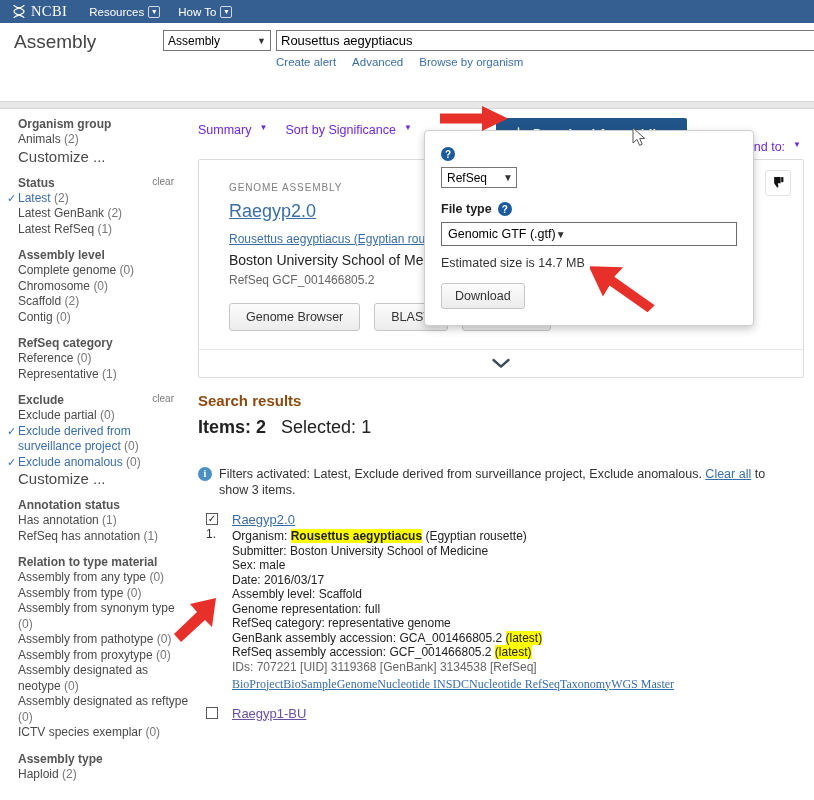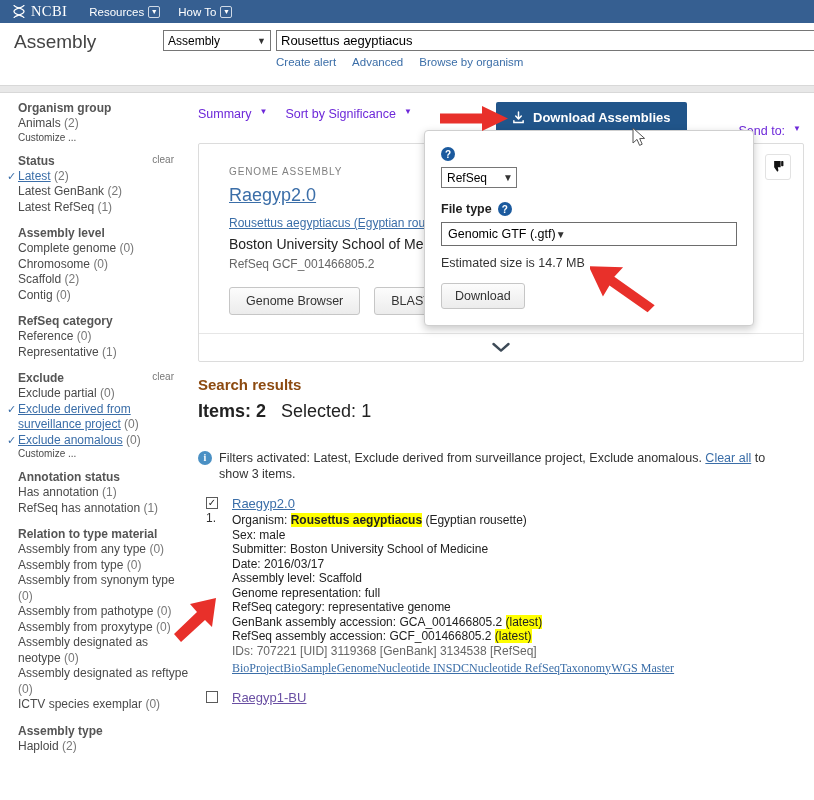--- a/index.html
+++ b/index.html
@@ -25,21 +25,21 @@
   .ncbi-word{ font-family:"Liberation Serif", serif; font-size:14.5px; letter-spacing:.4px; color:#fff;}
   .ncbi-menu{ display:flex; align-items:center; gap:4px; margin-right:14px; font-size:11.5px; color:#fff; cursor:pointer;}
   .ncbi-caret{
     width:12px; height:12px; border:1px solid #cfd9e6; border-radius:2px;
     display:inline-flex; align-items:center; justify-content:center;
     font-size:7px; line-height:1; color:#fff;
   }
 
   
   .search-header{
-    background:#fff; padding:8px 0 0 0; position:relative; height:62px;
+    background:#fff; padding:8px 0 0 0; position:relative; height:78px;
   }
   .db-title{
     position:absolute; left:14px; top:8px;
     font-size:19px; color:#444; font-weight:normal;
     font-family:"Liberation Sans", sans-serif;
   }
   .db-select{
     position:absolute; left:163px; top:7px;
     width:108px; height:21px;
     border:1px solid #767676; background:#fff;
@@ -71,27 +71,27 @@
   .facet-title{
     font-weight:bold; color:#555; font-size:12px; margin-bottom:1px;
     display:flex; justify-content:space-between; padding-right:16px;
   }
   .facet-clear{ font-weight:normal; font-size:10px; color:#777; cursor:pointer;}
   .facet-item{
     font-size:12px; color:#4a4a4a; line-height:15.5px;
     position:relative; padding-left:0px; cursor:pointer;
   }
   .facet-item .lbl{ color:#4a4a4a; }
-  .facet-item.sel .lbl{ color:#3b6ea8;text-decoration:underline; }
+  .facet-item.sel .lbl{ color:#3b6ea8; }
   .facet-item .cnt{ color:#777; }
   .facet-item.sel:before{
     content:"\2713"; position:absolute; left:-11px; top:0px;
     color:#3b6ea8; font-size:11px;
   }
-  .customize{ font-size:10px; color:#4a4a4a; cursor:pointer;}
+  .customize{ font-size:15px; color:#4a4a4a; cursor:pointer;}
 
   
   .toolbar{ position:relative; height:34px; }
   .tb-link{
     color:#6d28d9; font-size:12.5px; cursor:pointer; display:inline-flex; align-items:flex-start; gap:8px;
   }
   .tb-caret{ font-size:8px; }
   .tb-left{ position:absolute; left:8px; top:6px; display:flex; gap:18px;}
   .sendto{ position:absolute; right:13px; top:23px; }
 
@@ -411,22 +411,22 @@
 
       <div class="rec">
         <div class="rec-cb">✓</div>
         <div class="rec-num">1.</div>
         <a class="rec-title">Raegyp2.0</a>
         <div class="rec-line">
           <span>Organism:</span>
           <span class="hl-b">Rousettus aegyptiacus</span>
           <span>(Egyptian rousette)</span>
         </div>
+        <div class="rec-line">Submitter: Boston University School of Medicine</div>
         <div class="rec-line">Sex: male</div>
-        <div class="rec-line">Submitter: Boston University School of Medicine</div>
         <div class="rec-line">Date: 2016/03/17</div>
         <div class="rec-line">Assembly level: Scaffold</div>
         <div class="rec-line">Genome representation: full</div>
         <div class="rec-line">RefSeq category: representative genome</div>
         <div class="rec-line">
           <span>GenBank assembly accession: GCA_001466805.2</span>
           <span class="hl">(latest)</span>
         </div>
         <div class="rec-line">
           <span>RefSeq assembly accession: GCF_001466805.2</span>

